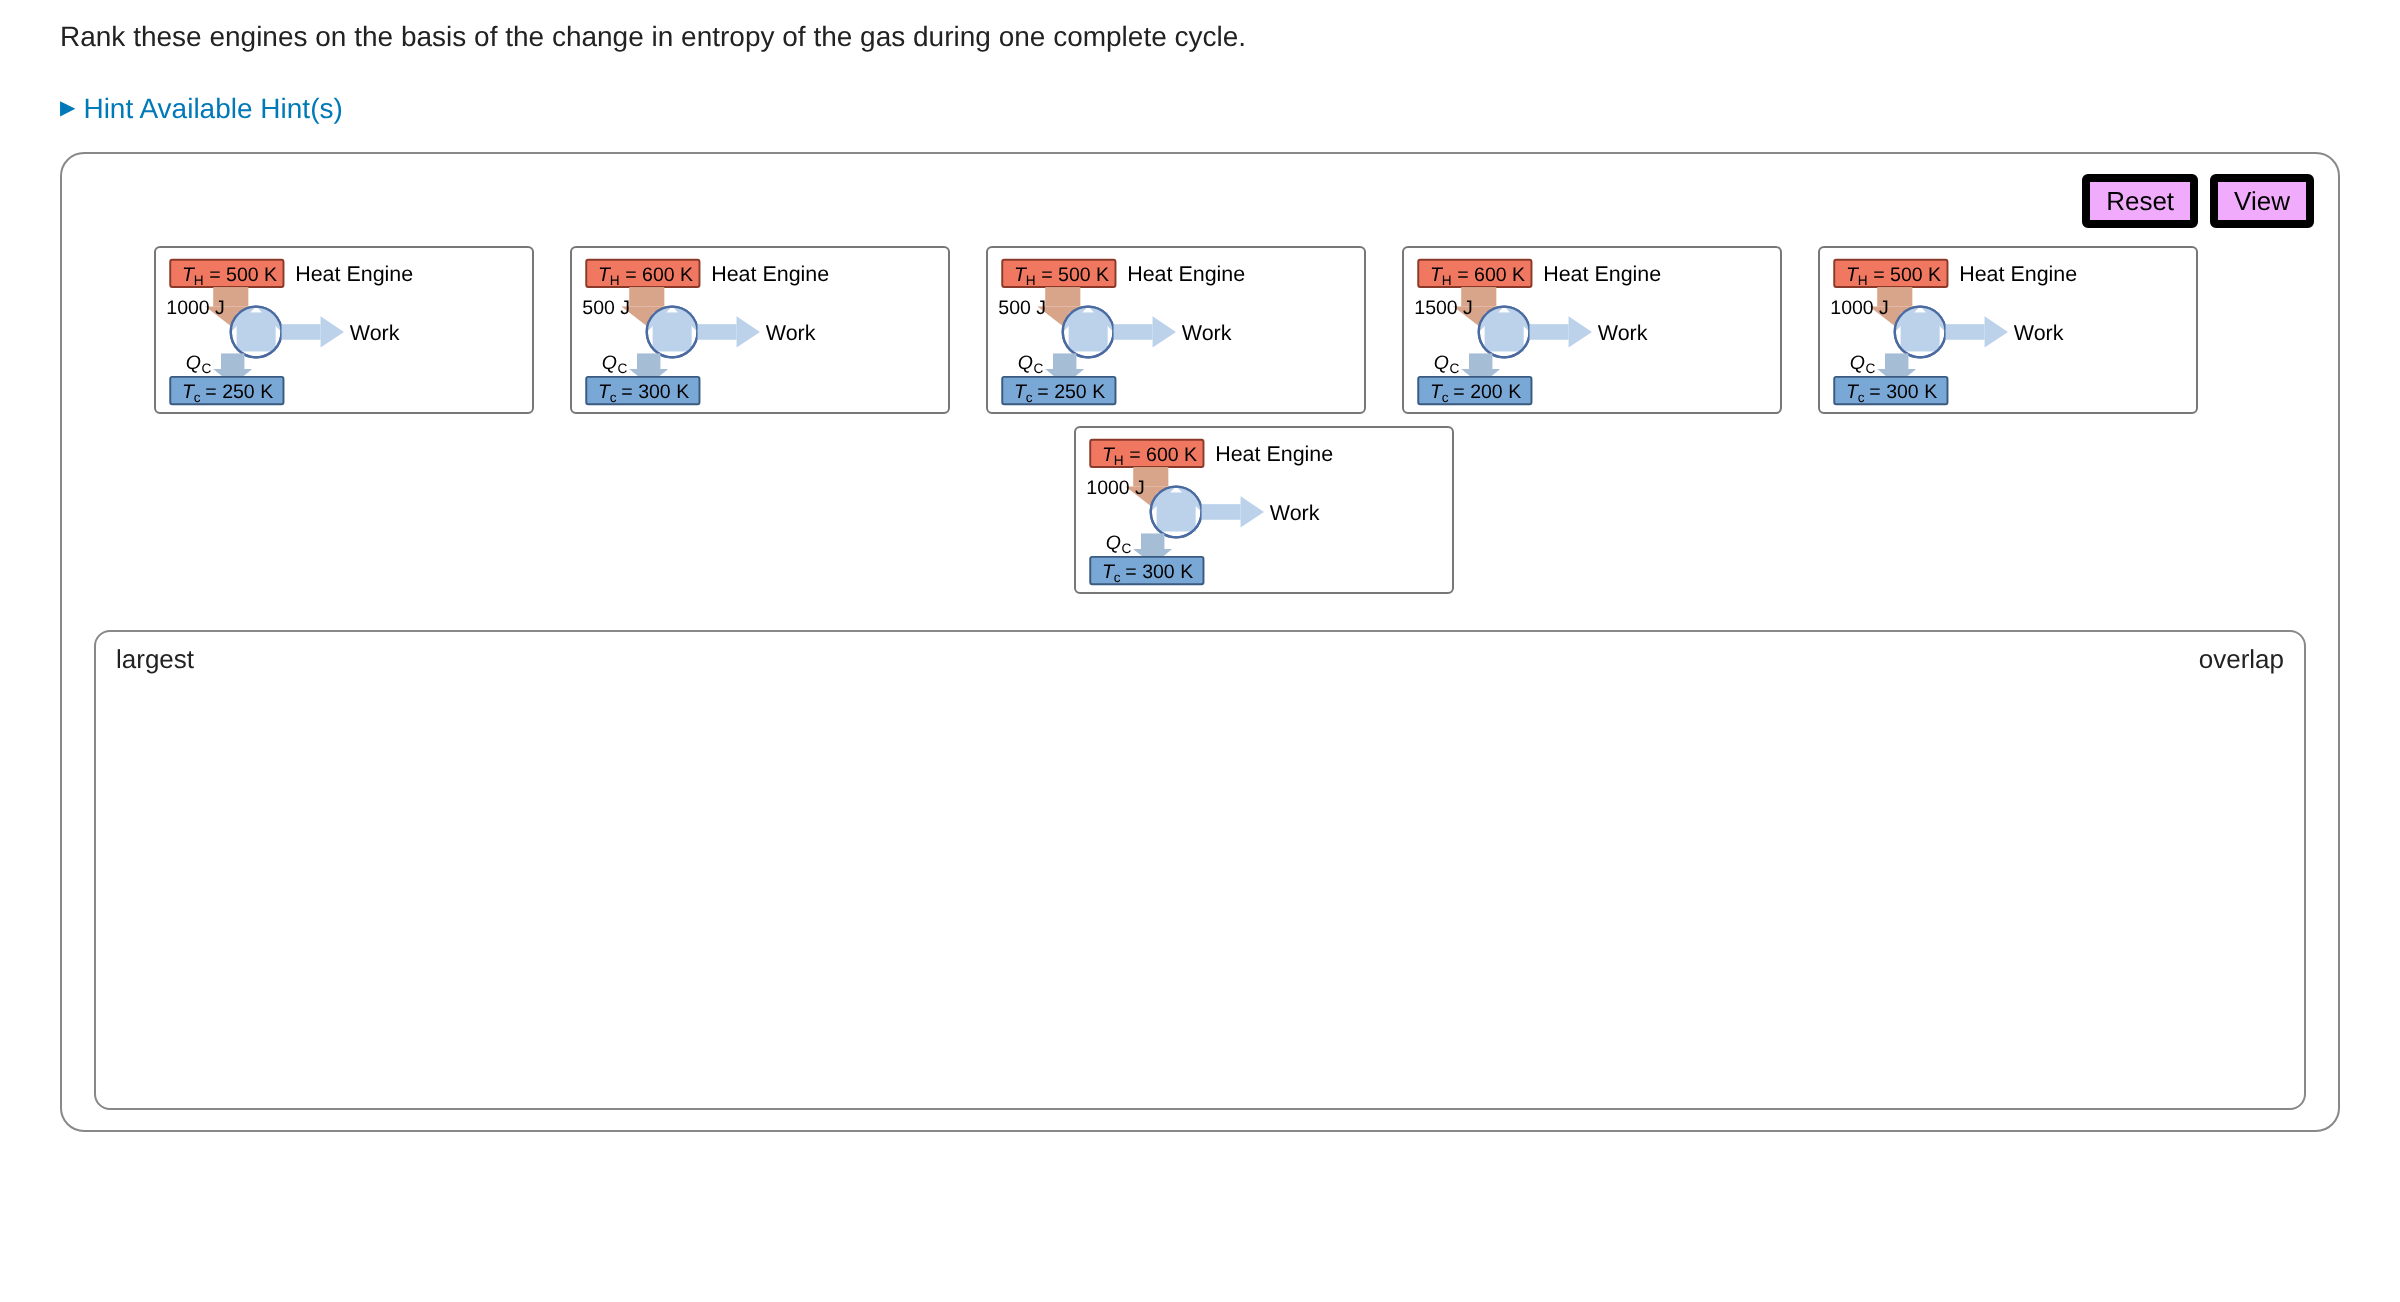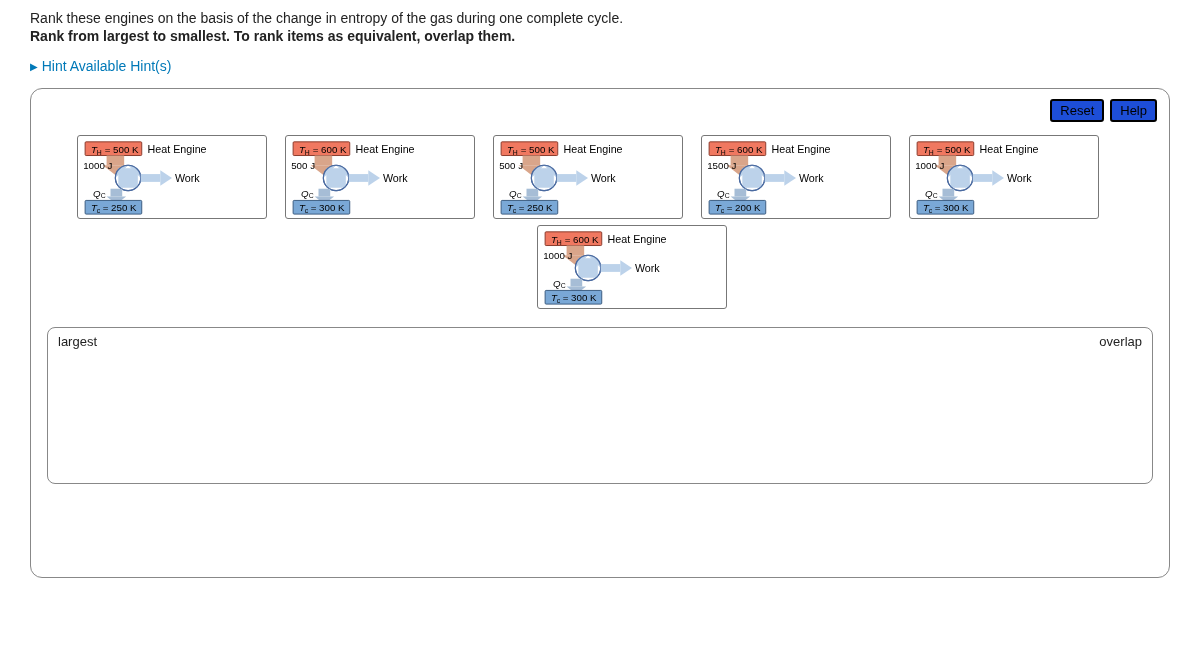--- a/index.html
+++ b/index.html
@@ -1,48 +1,47 @@
 <!DOCTYPE html>
 <html><head>
 <meta charset="utf-8">
 <style>
   * { box-sizing: border-box; margin: 0; padding: 0; }
   body { font-family: Arial, Helvetica, sans-serif; font-size: 14px; color: #222; background: #fff; width: 1200px; }
   .container { padding: 10px 30px; }
-  .question-text { margin-bottom: 2px; }
+  .question-text { margin-bottom: 20px; }
   .instruction { font-weight: bold; margin-bottom: 14px; }
   .hints-link { color: #0079b8; cursor: pointer; margin-bottom: 14px; display: flex; align-items: center; gap: 4px; }
   .hints-link .tri { font-size: 10px; }
   .rank-box { border: 1px solid #888; border-radius: 12px; padding: 12px 16px 0 16px; min-height: 490px; position: relative; }
   .top-buttons { position: absolute; top: 10px; right: 12px; display: flex; gap: 6px; }
-  .btn { border: 2px solid #000000; background: #1d4ed8; padding: 2px 8px; font-size: 13px; border-radius: 3px; cursor: pointer; text-align: center; }
+  .btn { border: 4px solid #000000; background: #f0abfc; padding: 2px 8px; font-size: 13px; border-radius: 3px; cursor: pointer; text-align: center; }
   .items-row { display: flex; gap: 18px; margin-top: 34px; margin-left: 30px; }
   .items-row2 { margin-top: 6px; margin-left: 490px; }
   .engine-card { border: 1px solid #777; border-radius: 3px; width: 190px; height: 84px; position: relative; background: #fff; overflow: hidden; }
   .card-svg { width: 100%; height: 100%; }
-  .drop-area { border: 1px solid #888; border-radius: 8px; height: 157px; margin-top: 18px; margin-bottom: 10px; position: relative; }
+  .drop-area { border: 1px solid #888; border-radius: 8px; height: 240px; margin-top: 18px; margin-bottom: 10px; position: relative; }
   .drop-label-l { position: absolute; top: 6px; left: 10px; font-size: 13px; }
   .drop-label-r { position: absolute; top: 6px; right: 10px; font-size: 13px; }
 </style>
 </head>
 <body>
 
 <div class="container">
   <p class="question-text">Rank these engines on the basis of the change in entropy of the gas during one complete cycle.</p>
-  <p class="instruction">Rank from largest to smallest. To rank items as equivalent, overlap them.</p>
 
   <div class="hints-link">
     <span class="tri">▶</span>
     <span>Hint Available Hint(s)</span>
   </div>
 
   <div class="rank-box">
     <div class="top-buttons">
       <button class="btn">Reset</button>
-      <button class="btn">Help</button>
+      <button class="btn">View</button>
     </div>
 
     <div class="items-row" id="row1">
         <div class="engine-card">
   <svg class="card-svg" viewBox="0 0 190 84">
 
     <rect x="6" y="6" width="58" height="14" rx="1" fill="#f07860" stroke="#8a3a2a"></rect>
     <text x="12" y="17" font-size="10" font-style="italic" fill="#000">T</text>
     <text x="18" y="19" font-size="7" fill="#000">H</text>
     <text x="26" y="17" font-size="10" fill="#000">= 500 K</text>

